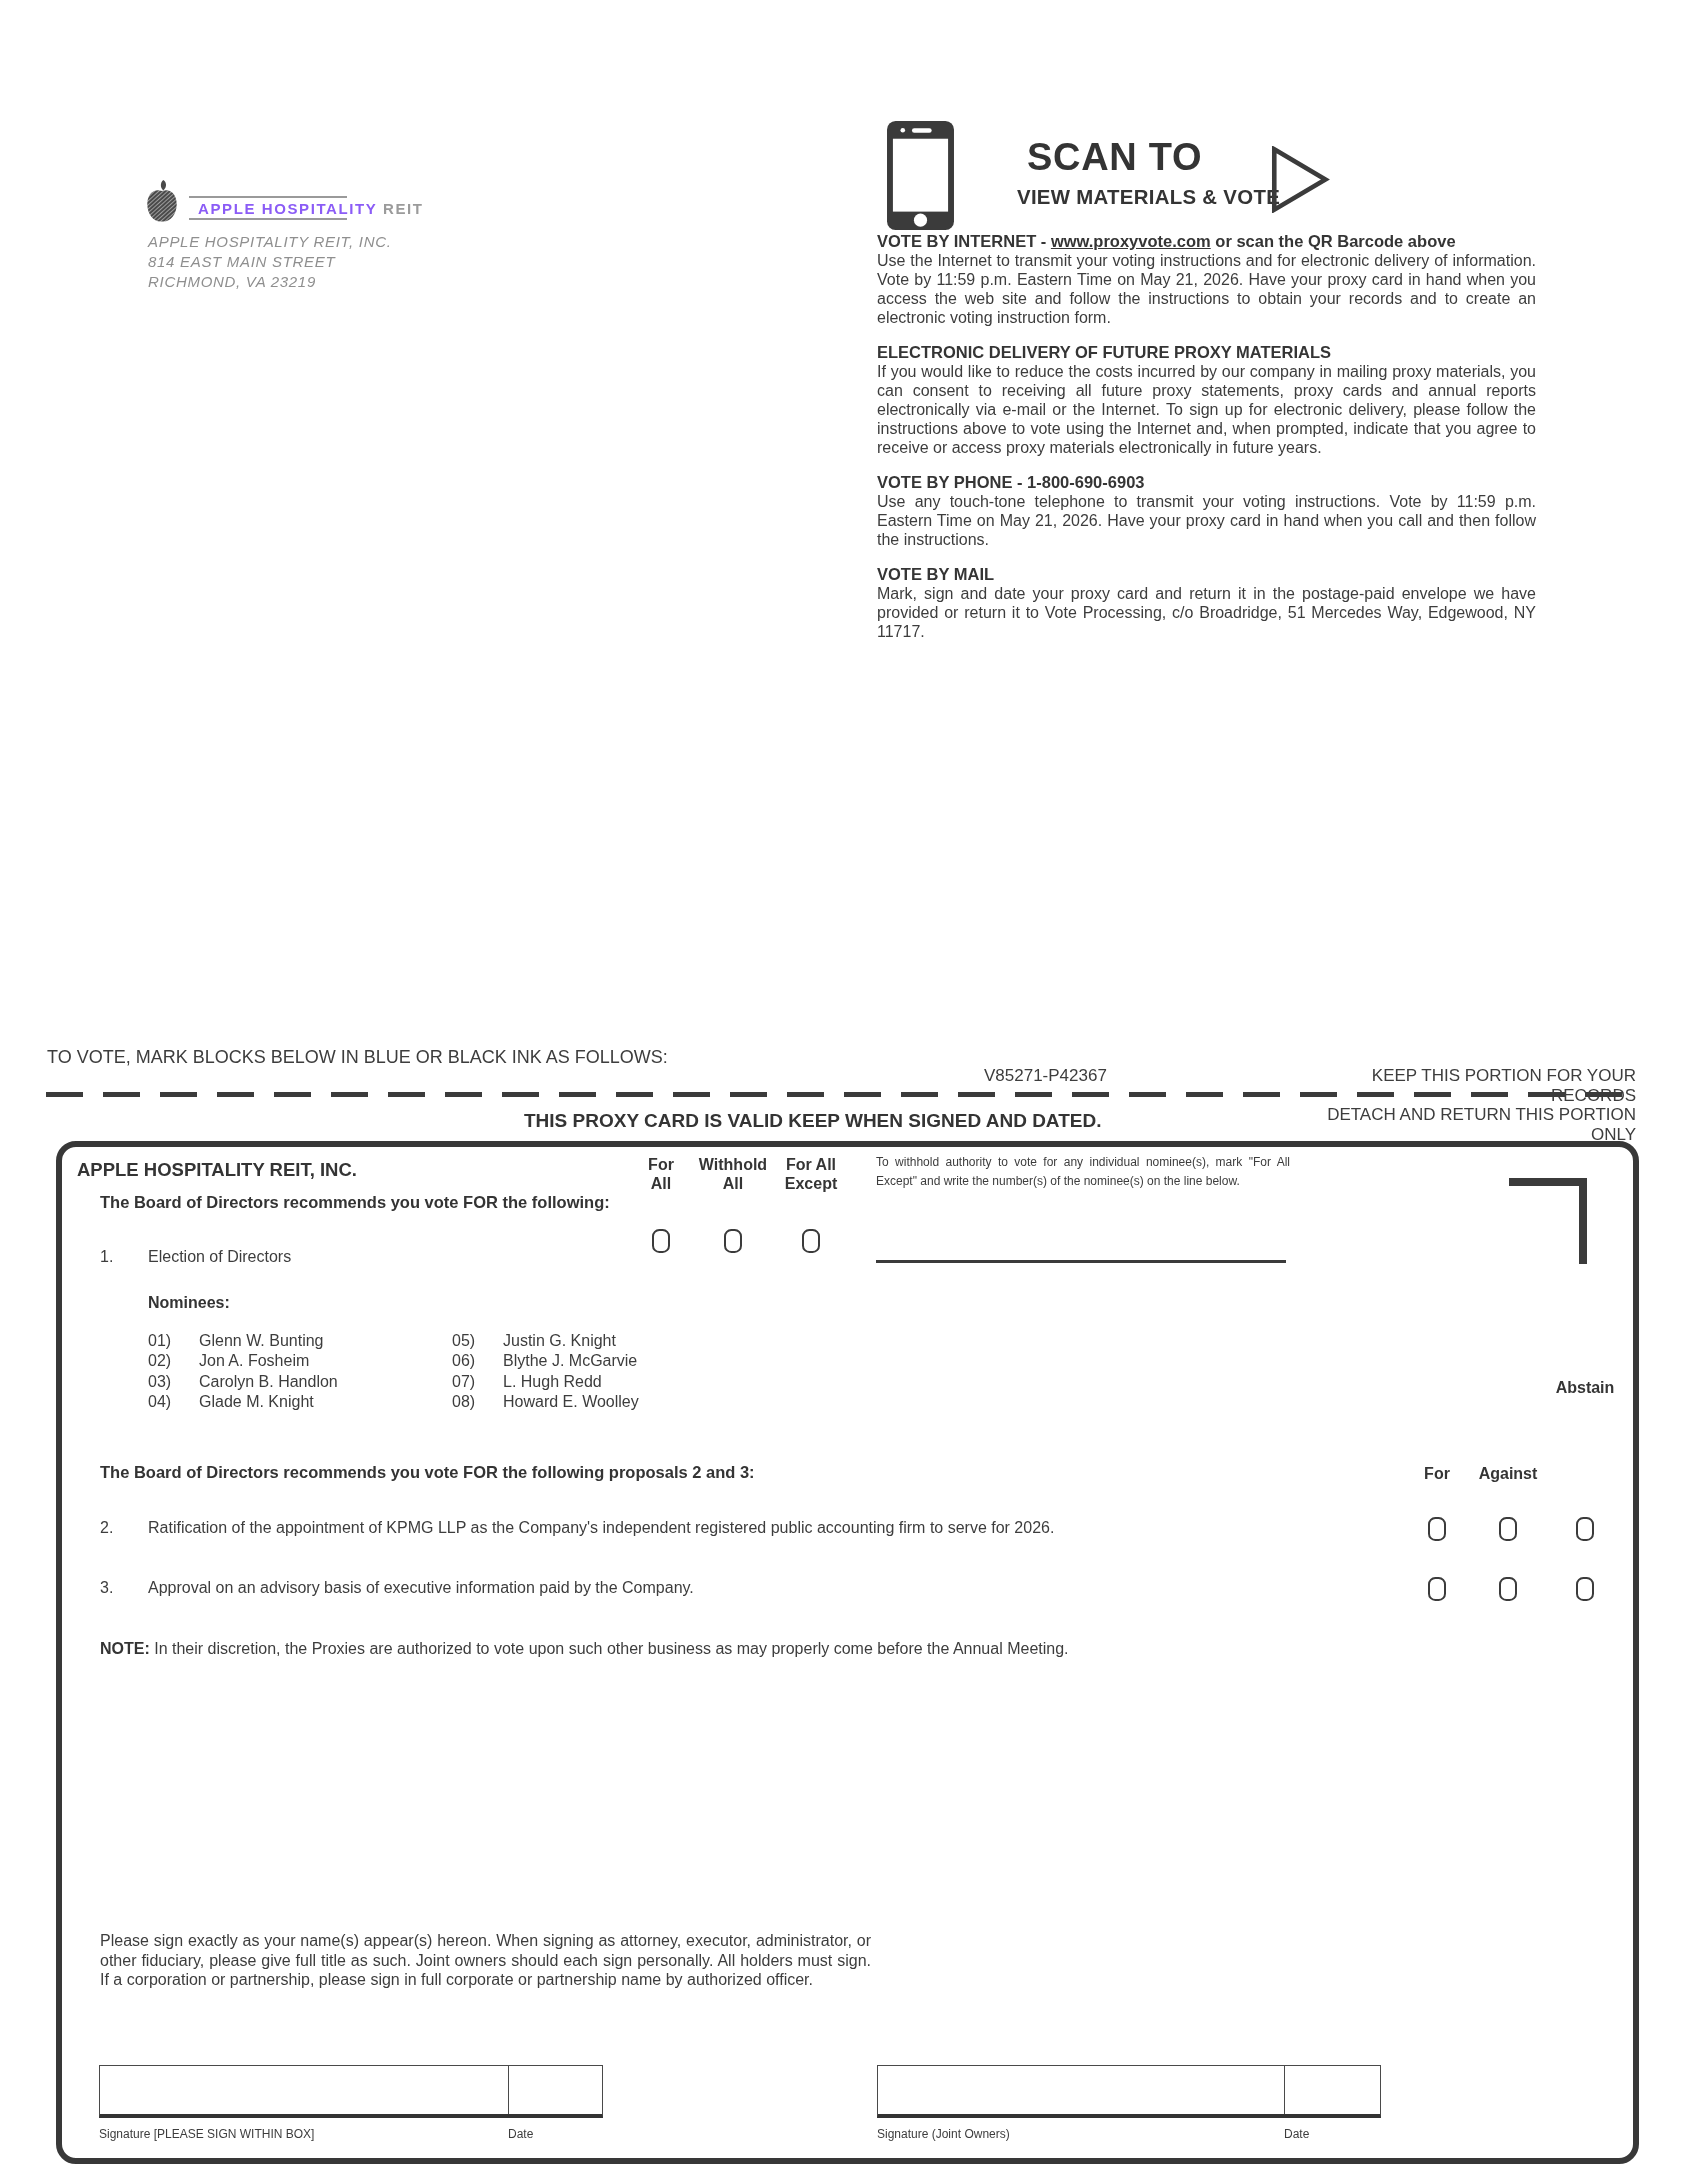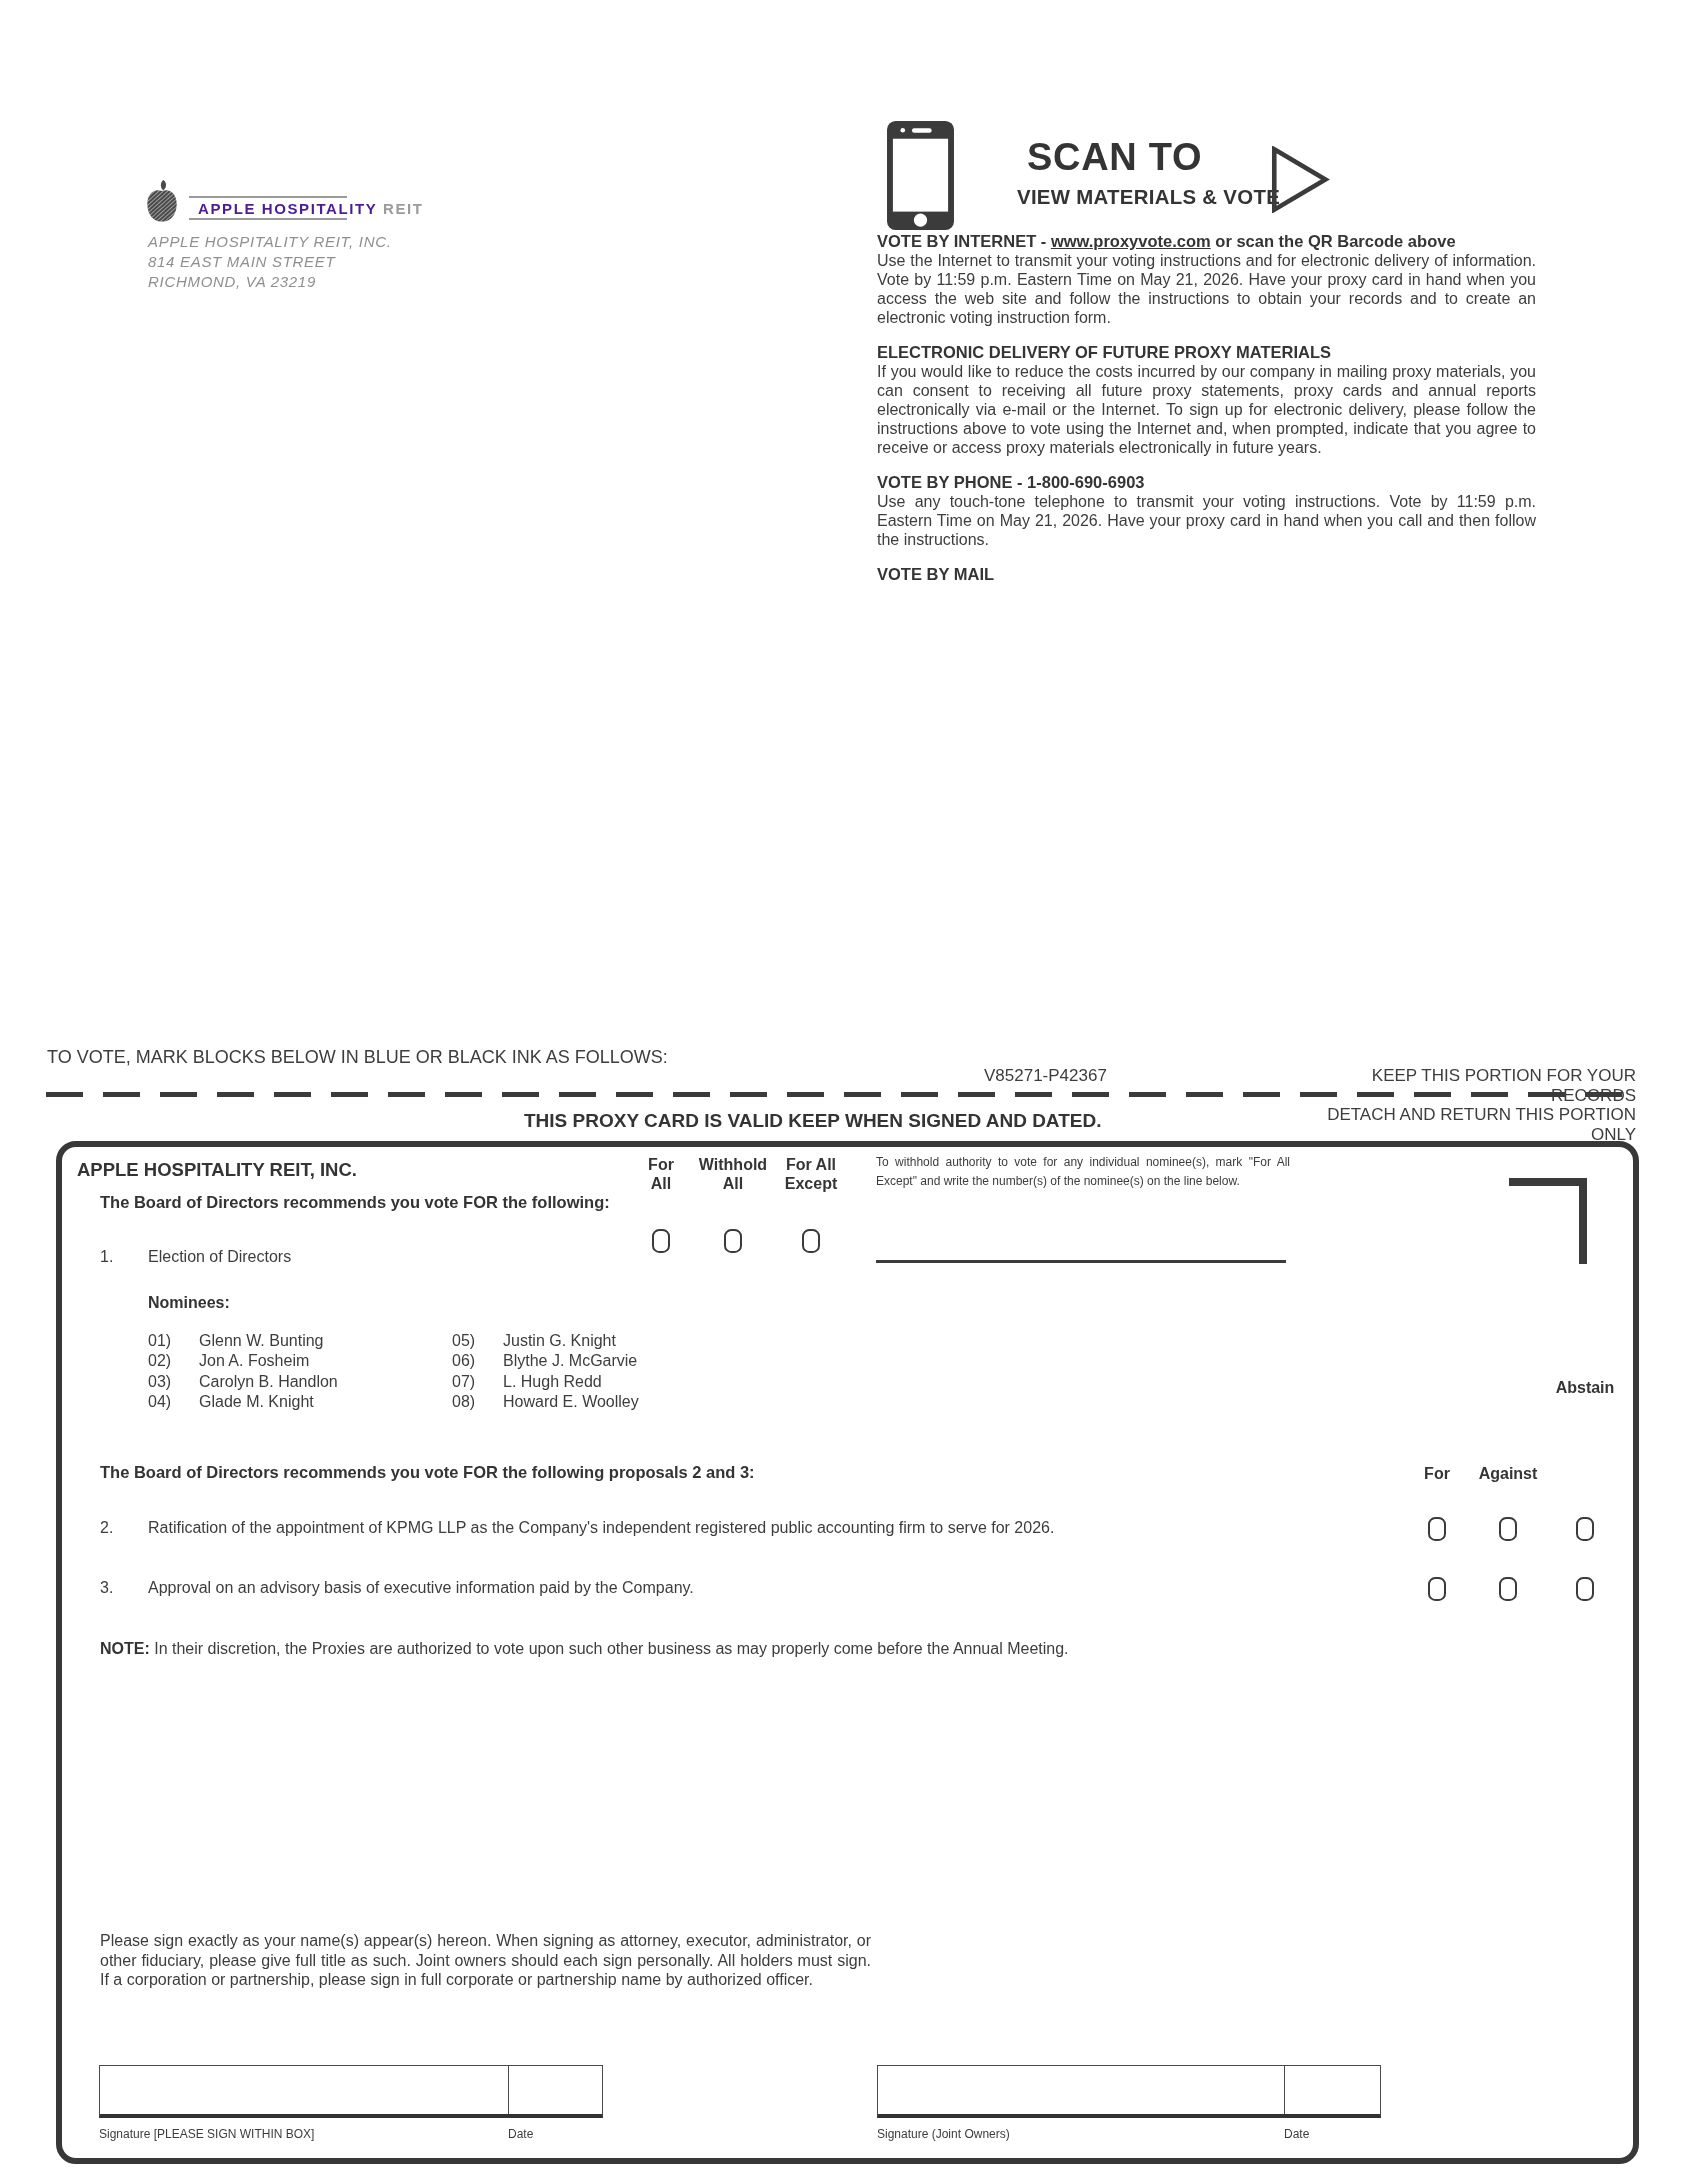--- a/index.html
+++ b/index.html
@@ -41,21 +41,21 @@
       <pattern id="stripes" width="4.5" height="4.5" patternUnits="userSpaceOnUse" patternTransform="rotate(48)">
         <rect width="4.5" height="4.5" fill="#4a4a4a"></rect>
         <line x1="0" y1="0" x2="0" y2="4.5" stroke="#ffffff" stroke-width="1.4"></line>
       </pattern>
     </defs>
     <path d="M28 1 C34 5 33 13 28 17 C23 13 23 5 28 1 Z" fill="#4a4a4a"></path>
     <path d="M26 18 C12 13 3 25 3.5 39 C4 55 14 66 26 64.5 C38 66 48 55 48.5 39 C49 25 40 13 26 18 Z" fill="url(#stripes)"></path>
   </svg>
   <div class="abs" style="left:189px;top:196px;width:158px;height:1.6px;background:#9a9a9a;"></div>
   <div class="abs" style="left:198px;top:200px;font-size:15px;font-weight:bold;letter-spacing:1.6px;white-space:nowrap;">
-    <span style="color:#4c1d95;">APPLE HOSPITALITY</span>
+    <span style="color:#8b5cf6;">APPLE HOSPITALITY</span>
     <span style="color:#9b9b9b;">REIT</span>
   </div>
   <div class="abs" style="left:189px;top:218px;width:158px;height:1.6px;background:#9a9a9a;"></div>
   <div class="abs addr" style="left:148px;top:232px;">
     <div>APPLE HOSPITALITY REIT, INC.</div>
     <div>814 EAST MAIN STREET</div>
     <div>RICHMOND, VA 23219</div>
   </div>
 
   <svg class="abs" style="left:887px;top:121px;" width="67" height="109" viewBox="0 0 102 166">
@@ -75,20 +75,21 @@
     <h3><span>VOTE BY INTERNET - </span><span class="link">www.proxyvote.com</span><span> or scan the QR Barcode above</span></h3>
     <p>Use the Internet to transmit your voting instructions and for electronic delivery of information. Vote by 11:59 p.m. Eastern Time on May 21, 2026. Have your proxy card in hand when you access the web site and follow the instructions to obtain your records and to create an electronic voting instruction form.</p>
 
     <h3>ELECTRONIC DELIVERY OF FUTURE PROXY MATERIALS</h3>
     <p>If you would like to reduce the costs incurred by our company in mailing proxy materials, you can consent to receiving all future proxy statements, proxy cards and annual reports electronically via e-mail or the Internet. To sign up for electronic delivery, please follow the instructions above to vote using the Internet and, when prompted, indicate that you agree to receive or access proxy materials electronically in future years.</p>
 
     <h3>VOTE BY PHONE - 1-800-690-6903</h3>
     <p>Use any touch-tone telephone to transmit your voting instructions. Vote by 11:59 p.m. Eastern Time on May 21, 2026. Have your proxy card in hand when you call and then follow the instructions.</p>
 
     <h3>VOTE BY MAIL</h3>
+    <p>Mark, sign and date your proxy card and return it in the postage-paid envelope we have provided or return it to Vote Processing, c/o Broadridge, 51 Mercedes Way, Edgewood, NY 11717.</p>
   </div>
 
   <div class="abs" style="left:47px;top:1047px;font-size:18px;">TO VOTE, MARK BLOCKS BELOW IN BLUE OR BLACK INK AS FOLLOWS:</div>
   <div class="abs" style="left:984px;top:1066px;font-size:17px;">V85271-P42367</div>
   <div class="abs rt" style="left:1292px;top:1066px;width:344px;font-size:17px;">KEEP THIS PORTION FOR YOUR RECORDS</div>
   <div class="abs dash-line" style="left:46px;top:1092px;width:1590px;"></div>
   <div class="abs rt" style="left:1292px;top:1105px;width:344px;font-size:17px;">DETACH AND RETURN THIS PORTION ONLY</div>
   <div class="abs b" style="left:524px;top:1110px;font-size:19px;color:#343434;">THIS PROXY CARD IS VALID KEEP WHEN SIGNED AND DATED.</div>
 
   <div class="abs card" style="left:56px;top:1141px;width:1583px;height:1023px;"></div>

